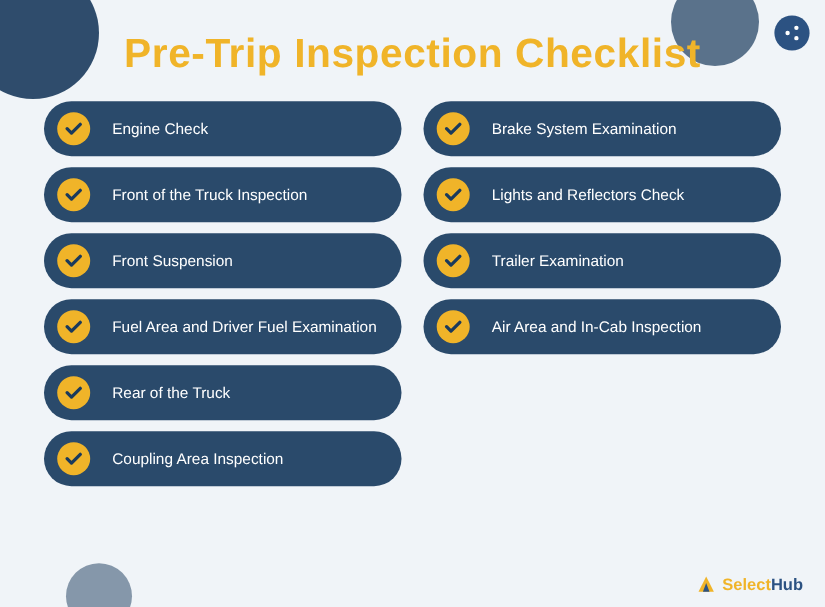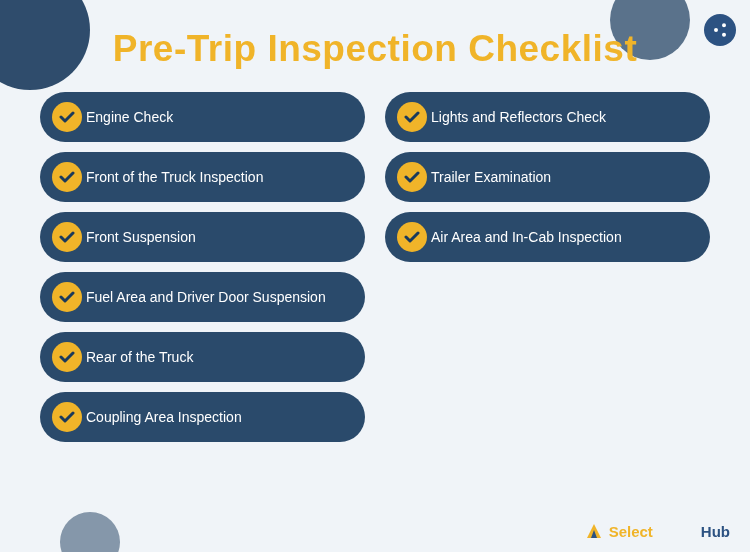--- a/index.html
+++ b/index.html
@@ -94,21 +94,21 @@
       gap: 10px;
       padding: 0 10px;
     }
 
     .checklist-item {
       display: flex;
       align-items: center;
       background: #2a4a6b;
       border-radius: 30px;
       padding: 10px 16px 10px 12px;
-      gap: 4px;
+      gap: 20px;
       cursor: pointer;
     }
 
     .check-icon {
       width: 30px;
       height: 30px;
       min-width: 30px;
       background: #f0b429;
       border-radius: 50%;
       display: flex;
@@ -153,21 +153,20 @@
       font-size: 15px;
       font-weight: 700;
     }
 
     .logo-select {
       color: #f0b429;
     }
 
     .logo-hub {
       color: #2c5282;
-      margin-left: 48px;
     }
   </style>
 </head>
 <body>
 
 <div class="bg-decoration-top-left"></div>
 <div class="bg-decoration-top-right"></div>
 <div class="bg-decoration-bottom-left"></div>
 
 <div class="share-button">
@@ -204,41 +203,49 @@
         </svg>
       </div>
       <span class="item-label">Front Suspension</span>
     </div>
       <div class="checklist-item">
       <div class="check-icon">
         <svg viewBox="0 0 16 16" xmlns="http://www.w3.org/2000/svg">
           <polyline points="2,8 6,12 14,4"></polyline>
         </svg>
       </div>
-      <span class="item-label">Fuel Area and Driver Door Suspension</span>
+      <span class="item-label">Fuel Area and Driver Fuel Examination</span>
     </div>
       <div class="checklist-item">
       <div class="check-icon">
         <svg viewBox="0 0 16 16" xmlns="http://www.w3.org/2000/svg">
           <polyline points="2,8 6,12 14,4"></polyline>
         </svg>
       </div>
       <span class="item-label">Rear of the Truck</span>
     </div>
       <div class="checklist-item">
       <div class="check-icon">
         <svg viewBox="0 0 16 16" xmlns="http://www.w3.org/2000/svg">
           <polyline points="2,8 6,12 14,4"></polyline>
         </svg>
       </div>
       <span class="item-label">Coupling Area Inspection</span>
     </div>
     </div>
 
   <div class="column" id="right-col">
+      <div class="checklist-item">
+      <div class="check-icon">
+        <svg viewBox="0 0 16 16" xmlns="http://www.w3.org/2000/svg">
+          <polyline points="2,8 6,12 14,4"></polyline>
+        </svg>
+      </div>
+      <span class="item-label">Brake System Examination</span>
+    </div>
       <div class="checklist-item">
       <div class="check-icon">
         <svg viewBox="0 0 16 16" xmlns="http://www.w3.org/2000/svg">
           <polyline points="2,8 6,12 14,4"></polyline>
         </svg>
       </div>
       <span class="item-label">Lights and Reflectors Check</span>
     </div>
       <div class="checklist-item">
       <div class="check-icon">

